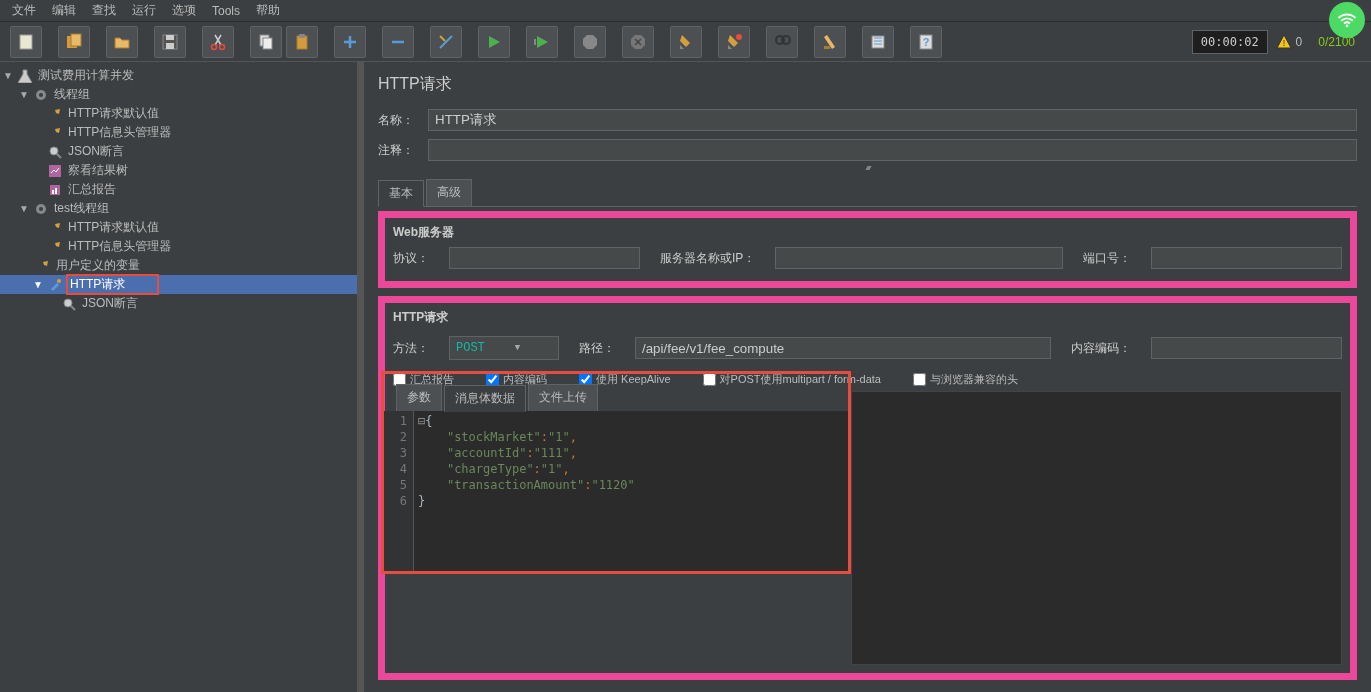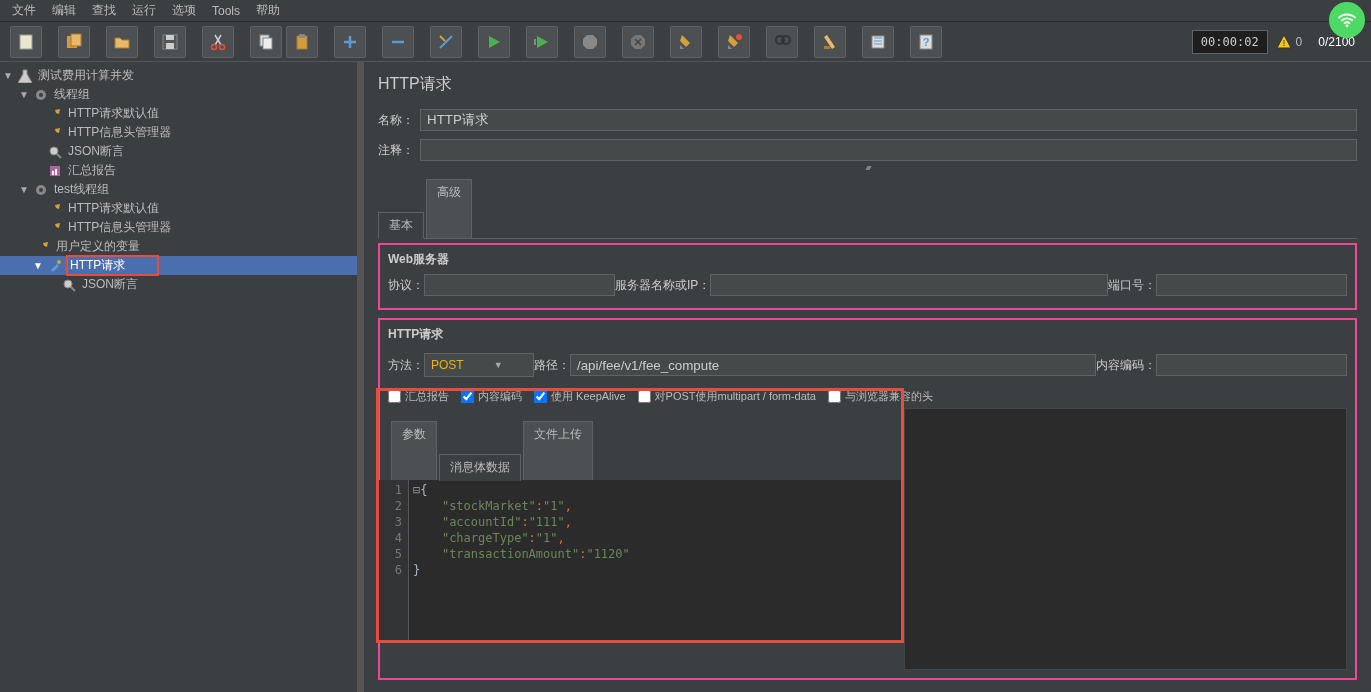--- a/index.html
+++ b/index.html
@@ -4,50 +4,50 @@
 <style>
 * { margin:0; padding:0; box-sizing:border-box; }
 body { font-family: "Microsoft YaHei", sans-serif; font-size:12px; background:#3c3f41; color:#bbbbbb; width:1371px; height:692px; overflow:hidden; position:relative; }
 .menubar { height:22px; background:#3c3f41; display:flex; align-items:center; padding:0 4px; border-bottom:1px solid #2b2b2b; }
 .menubar span { padding:2px 8px; cursor:default; }
 .toolbar { height:40px; background:#3c3f41; display:flex; align-items:center; padding:4px 8px; gap:0; border-bottom:1px solid #555; }
 .tbtn { width:32px; height:32px; background:#4c5052; border:1px solid #606366; margin:0 2px; display:flex; align-items:center; justify-content:center; cursor:pointer; border-radius:2px; }
 .tsep { width:12px; }
 .timer { margin-left:auto; background:#1e1e1e; border:1px solid #606366; padding:4px 8px; color:#ccc; font-family:monospace; }
 .warn { display:flex; align-items:center; gap:4px; margin:0 8px; }
-.counter { color:#ffffff; margin:0 8px; }
+.counter { color:#84cc16; margin:0 8px; }
 .main { display:flex; height:calc(100% - 62px); }
 .tree { width:358px; background:#3c3f41; overflow:auto; border-right:1px solid #555; padding-top:4px; }
 .tnode { display:flex; align-items:center; height:19px; padding-left:0; cursor:default; white-space:nowrap; }
 .tnode.sel { background:#4b6eaf; color:#fff; }
 .tnode.sel .tlabel { background:#4b6eaf; }
 .tarrow { width:12px; text-align:center; color:#aaa; font-size:10px; }
 .ticon { width:16px; height:16px; margin:0 3px; display:flex; align-items:center; justify-content:center; }
 .tlabel { padding:1px 2px; }
 .redbox-tree { border:2px solid #e74c3c; display:inline-block; padding:0 30px 0 0; }
 .panel { flex:1; background:#3c3f41; display:flex; flex-direction:column; padding:8px; overflow:hidden; }
 .ptitle { font-size:16px; color:#ccc; margin:4px 0 10px 6px; }
-.frow { display:flex; align-items:center; margin:4px 6px; gap:6px; }
+.frow { display:flex; align-items:center; margin:4px 6px; gap:14px; }
 .flabel { color:#ccc; }
 .finput { flex:1; background:#45494a; border:1px solid #606366; height:22px; color:#ccc; padding:0 6px; }
 .twisty { height:6px; background:#3c3f41; position:relative; margin:2px 0; }
 .twisty::before { content:"▴▾"; position:absolute; left:50%; transform:translateX(-50%); font-size:8px; color:#888; letter-spacing:-2px; top:-4px; }
 .tabs { display:flex; border-bottom:1px solid #606366; margin:4px 6px 0 6px; }
 .tab { padding:4px 10px; background:#4c5052; border:1px solid #606366; border-bottom:none; margin-right:2px; cursor:pointer; }
-.tab.active { background:#3c3f41; border-bottom:1px solid #3c3f41; position:relative; top:1px;margin-top:32px; }
-.group { border:2px solid #ec4899; margin:4px 6px; padding:6px 8px 8px 8px; }
+.tab.active { background:#3c3f41; border-bottom:1px solid #3c3f41; position:relative; top:1px; }
+.group { border:7px solid #ec4899; margin:4px 6px; padding:6px 8px 8px 8px; }
 .gtitle { color:#ccc; margin-bottom:6px; font-weight:bold; font-size:12px; }
-.hrow { display:flex; align-items:center; gap:0; margin:4px 0; }
+.hrow { display:flex; align-items:center; gap:20px; margin:4px 0; }
 .hrow .finput.sm { flex:0 0 100px; }
-.combo { background:#45494a; border:1px solid #606366; height:24px; color:#eab308; padding:0 6px; display:flex; align-items:center; gap:30px; }
+.combo { background:#45494a; border:1px solid #606366; height:24px; color:#14b8a6; padding:0 6px; display:flex; align-items:center; gap:30px;font-family:Liberation Mono, monospace; }
 .combo::after { content:"▼"; font-size:9px; color:#aaa; }
 .chk { display:flex; align-items:center; gap:4px; margin-right:12px; color:#bbb; font-size:11px; }
 .chk input { width:13px; height:13px; }
 .bodytabs { display:flex; margin:8px 0 0 0; }
-.editor-wrap { position:relative; border:3px solid #e74c3c; border-bottom:3px solid #e74c3c; margin-top:-20px; padding-top:22px; width:528px; margin-left:-12px; }
+.editor-wrap { position:relative; border:3px solid #e74c3c; border-bottom:3px solid #e74c3c; margin-top:-20px; padding-top:2px; width:470px; margin-left:-12px; }
 .editor { display:flex; background:#2b2b2b; font-family:Consolas,monospace; font-size:12px; height:160px; }
 .gutter { width:30px; background:#313335; color:#777; text-align:right; padding:2px 6px 0 0; line-height:16px; border-right:1px solid #555; }
 .code { flex:1; padding:2px 4px; line-height:16px; color:#a9b7c6; white-space:pre; }
 .str { color:#6a8759; }
 .pun { color:#cc7832; }
 .brace { color:#a9b7c6; }
 .body-area { flex:1; display:flex; }
 .body-left { position:relative; }
 .body-right { flex:1; background:#2b2b2b; border:1px solid #444; margin-left:0; }
 svg { display:block; }
@@ -252,20 +252,29 @@
         <span class="tlabel">HTTP信息头管理器</span>
       </div>
     <div class="tnode" style="padding-left:44px">
         <span class="ticon">
           <svg width="14" height="14">
             <circle cx="6" cy="6" r="4" fill="#ccc" stroke="#888"></circle>
             <path d="M9 9l4 4" stroke="#888" stroke-width="2"></path>
           </svg>
         </span>
         <span class="tlabel">JSON断言</span>
+      </div>
+    <div class="tnode" style="padding-left:44px">
+        <span class="ticon">
+          <svg width="14" height="14">
+            <rect x="1" y="1" width="12" height="12" fill="#b065a0"></rect>
+            <path d="M3 9l3-3 2 2 3-4" stroke="#fff" fill="none"></path>
+          </svg>
+        </span>
+        <span class="tlabel">察看结果树</span>
       </div>
     <div class="tnode" style="padding-left:44px">
         <span class="ticon">
           <svg width="14" height="14">
             <rect x="2" y="2" width="10" height="10" fill="#b065a0"></rect>
             <rect x="4" y="7" width="2" height="4" fill="#fff"></rect>
             <rect x="7" y="5" width="2" height="6" fill="#fff"></rect>
           </svg>
         </span>
         <span class="tlabel">汇总报告</span>

